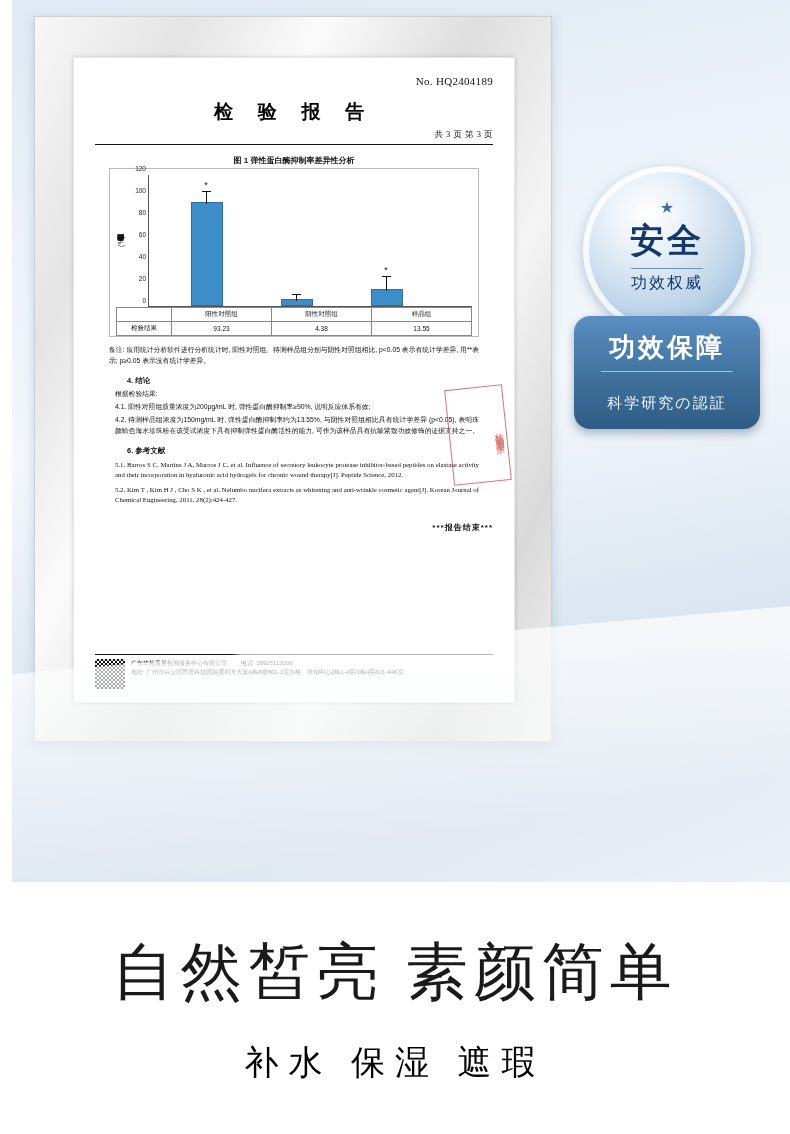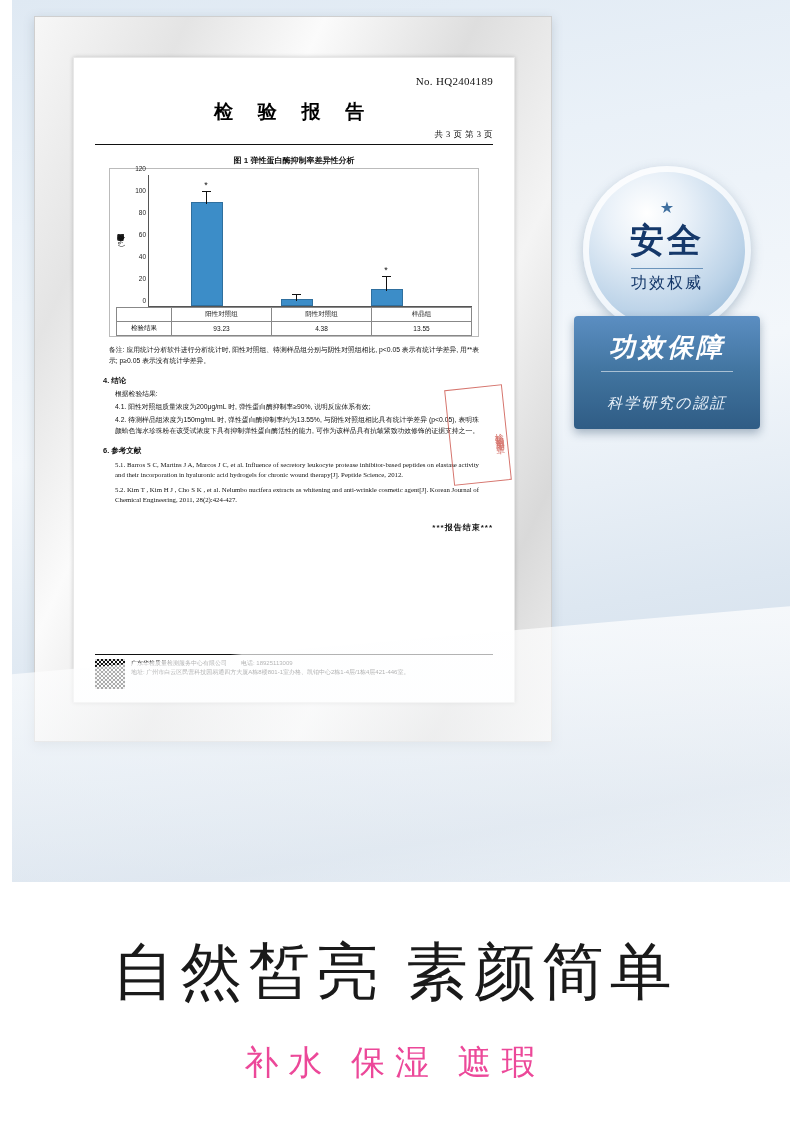--- a/index.html
+++ b/index.html
@@ -180,21 +180,21 @@
     font-size: 6.8px;
     line-height: 1.6;
     color: #111;
     margin: 8px 14px 0 14px;
     text-align: justify;
   }
   .sec-head {
     font-size: 7.5px;
     font-weight: bold;
     color: #111;
-    margin: 9px 14px 2px 8px;
+    margin: 9px 14px 2px 32px;
   }
   .para {
     font-size: 6.8px;
     line-height: 1.65;
     color: #111;
     margin: 2px 14px 0 20px;
     text-align: justify;
   }
   .ref {
     font-family: "Liberation Serif", serif;
@@ -301,25 +301,24 @@
     font-size: 16px;
     color: #15386a;
     letter-spacing: 2px;
     border-top: 1px solid #6c94bb;
     padding-top: 4px;
   }
   .badge-banner {
     width: 186px;
     margin: -18px auto 0 auto;
     background: linear-gradient(180deg, #5b8ec2 0%, #41749f 50%, #2f5c85 100%);
-    border-radius: 4px;
+    border-radius: 16px;
     padding: 14px 0 16px 0;
     box-shadow: 0 4px 10px rgba(50,80,110,0.4);
     position: relative;
-    font-style: italic;
   }
   .banner-main {
     color: #ffffff;
     font-size: 26px;
     letter-spacing: 3px;
     font-weight: bold;
   }
   .banner-sub {
     color: #eaf2fa;
     font-size: 15px;
@@ -345,21 +344,21 @@
   .slogan-main {
     font-family: "Liberation Serif", serif;
     font-size: 62px;
     color: #1a1a1a;
     letter-spacing: 6px;
     margin-bottom: 26px;
   }
   .slogan-sub {
     font-family: "Liberation Serif", serif;
     font-size: 34px;
-    color: #ec4899;
+    color: #000000;
     letter-spacing: 10px;
   }
 </style>
 </head>
 <body>
 
 <div class="top-panel">
 
   <div class="cert-frame">
     <div class="cert-frame-inner">

